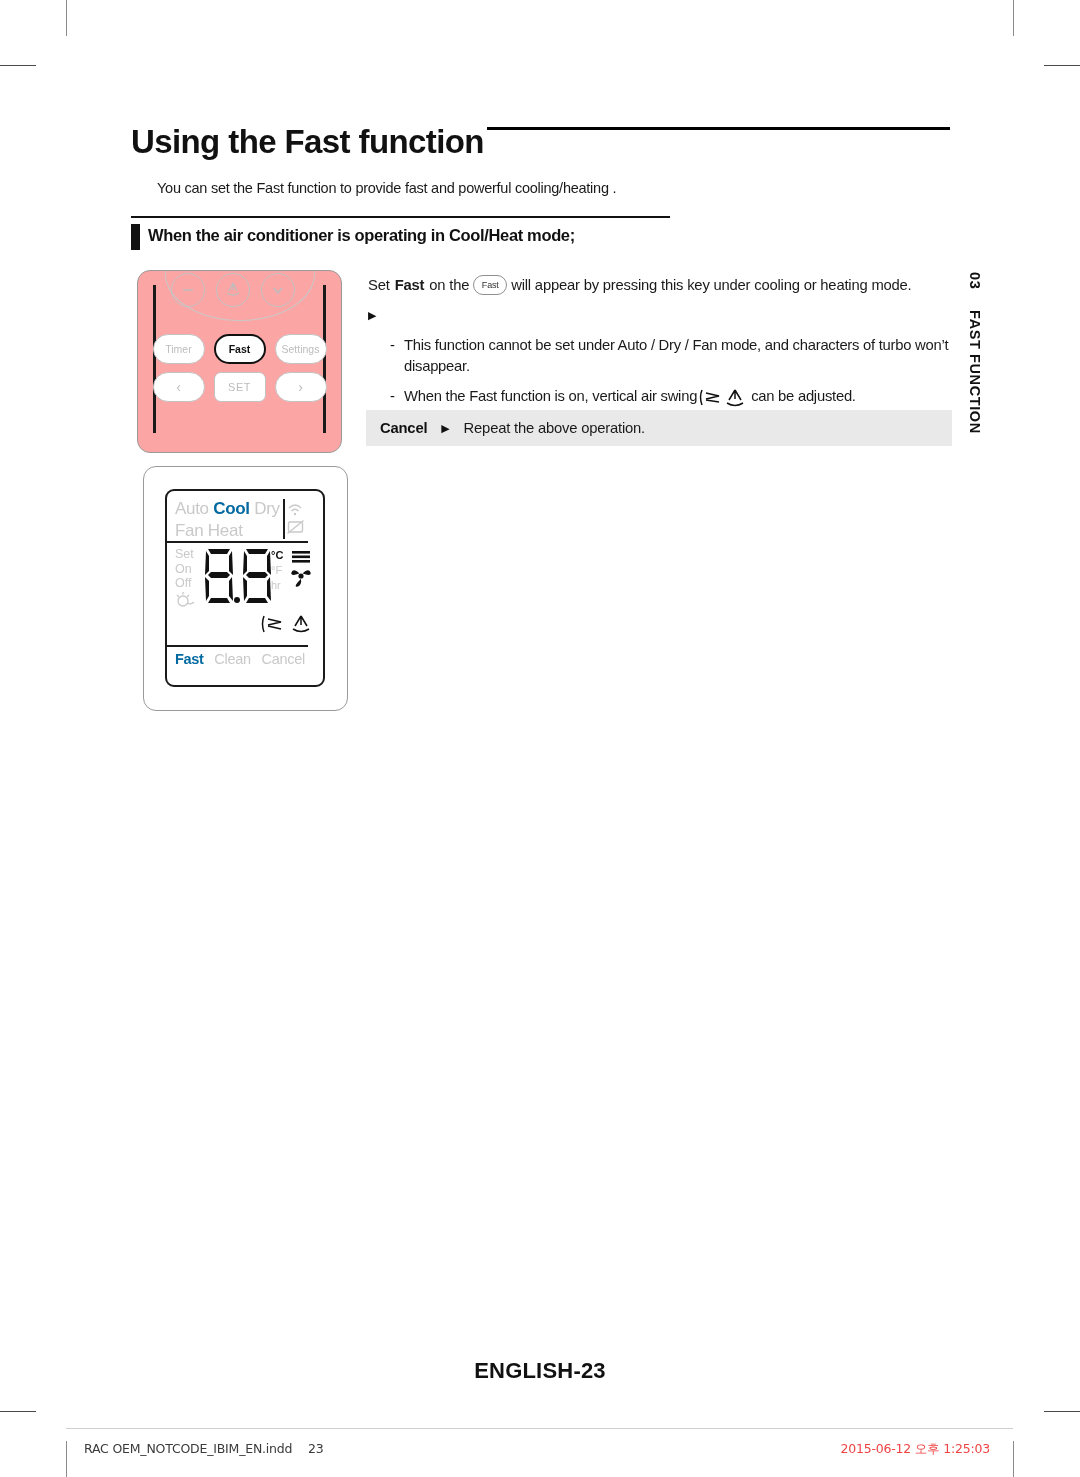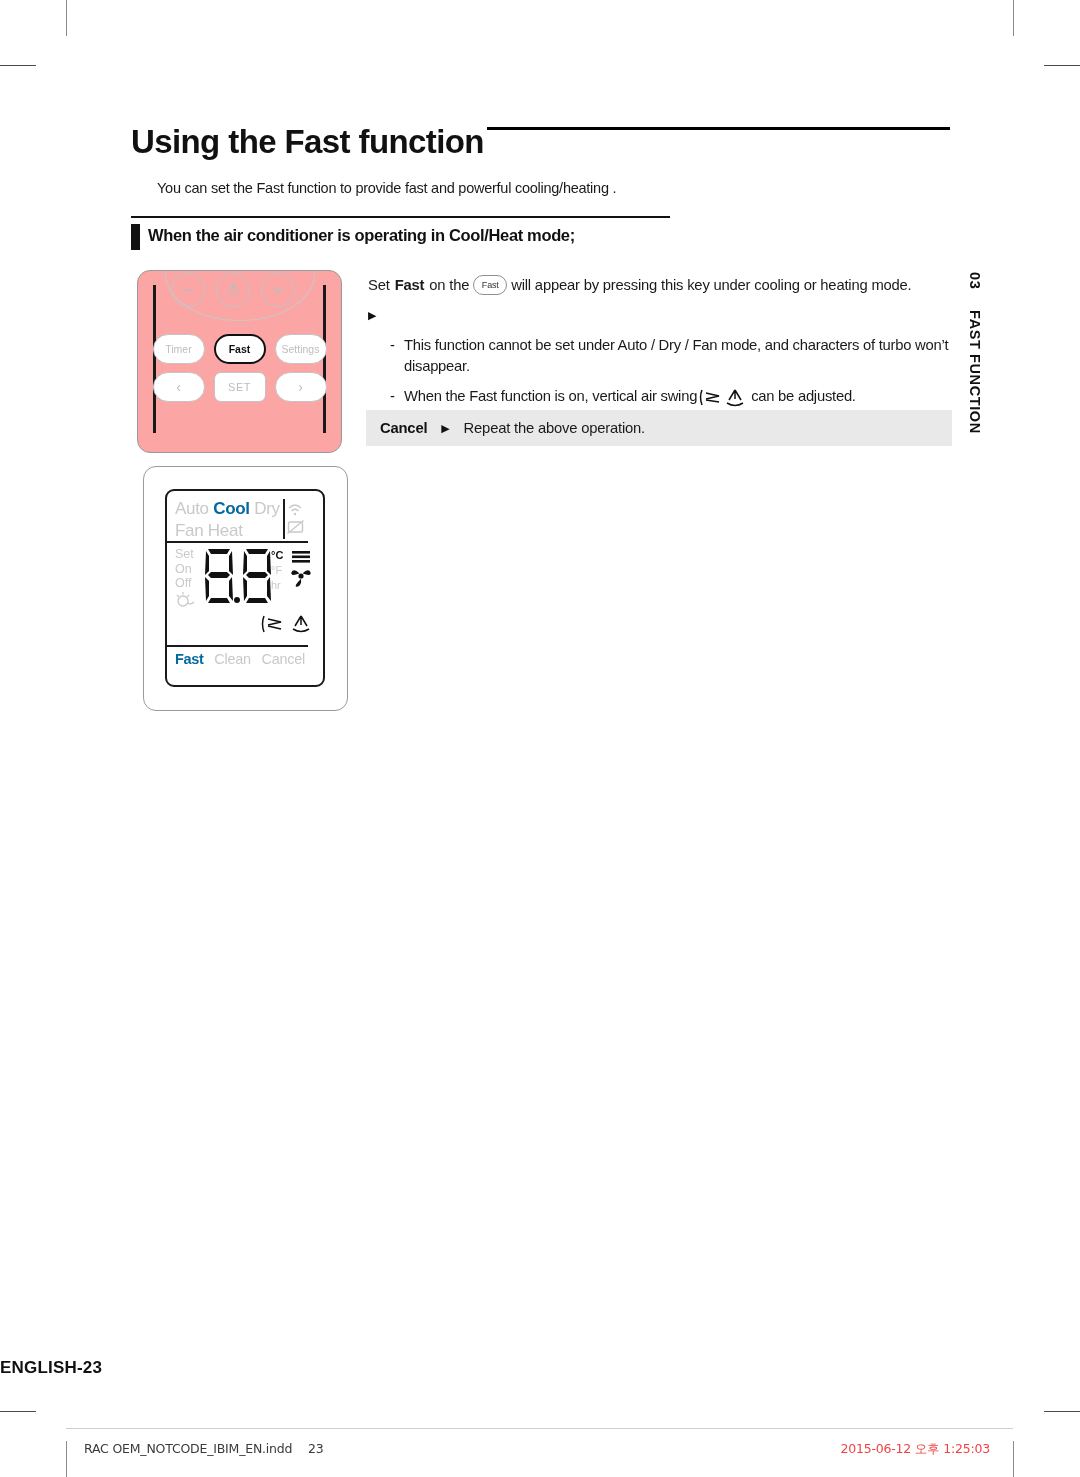--- a/index.html
+++ b/index.html
@@ -389,22 +389,22 @@
   }
   .cancel-label { font-weight: bold; color: #111; margin-right: 14px; }
   .cancel-tri   { font-size: 11px; margin-right: 14px; color: #111; }
 
   
   .page-number {
     position: absolute;
     left: 0;
     top: 1358px;
     width: 1080px;
-    text-align: left;
-    font-size: 17px;
+    text-align: center;
+    font-size: 22px;
     font-weight: bold;
     letter-spacing: 0.2px;
     color: #111;
   }
 
   
   .footer-rule {
     position: absolute;
     left: 66px;
     top: 1428px;

